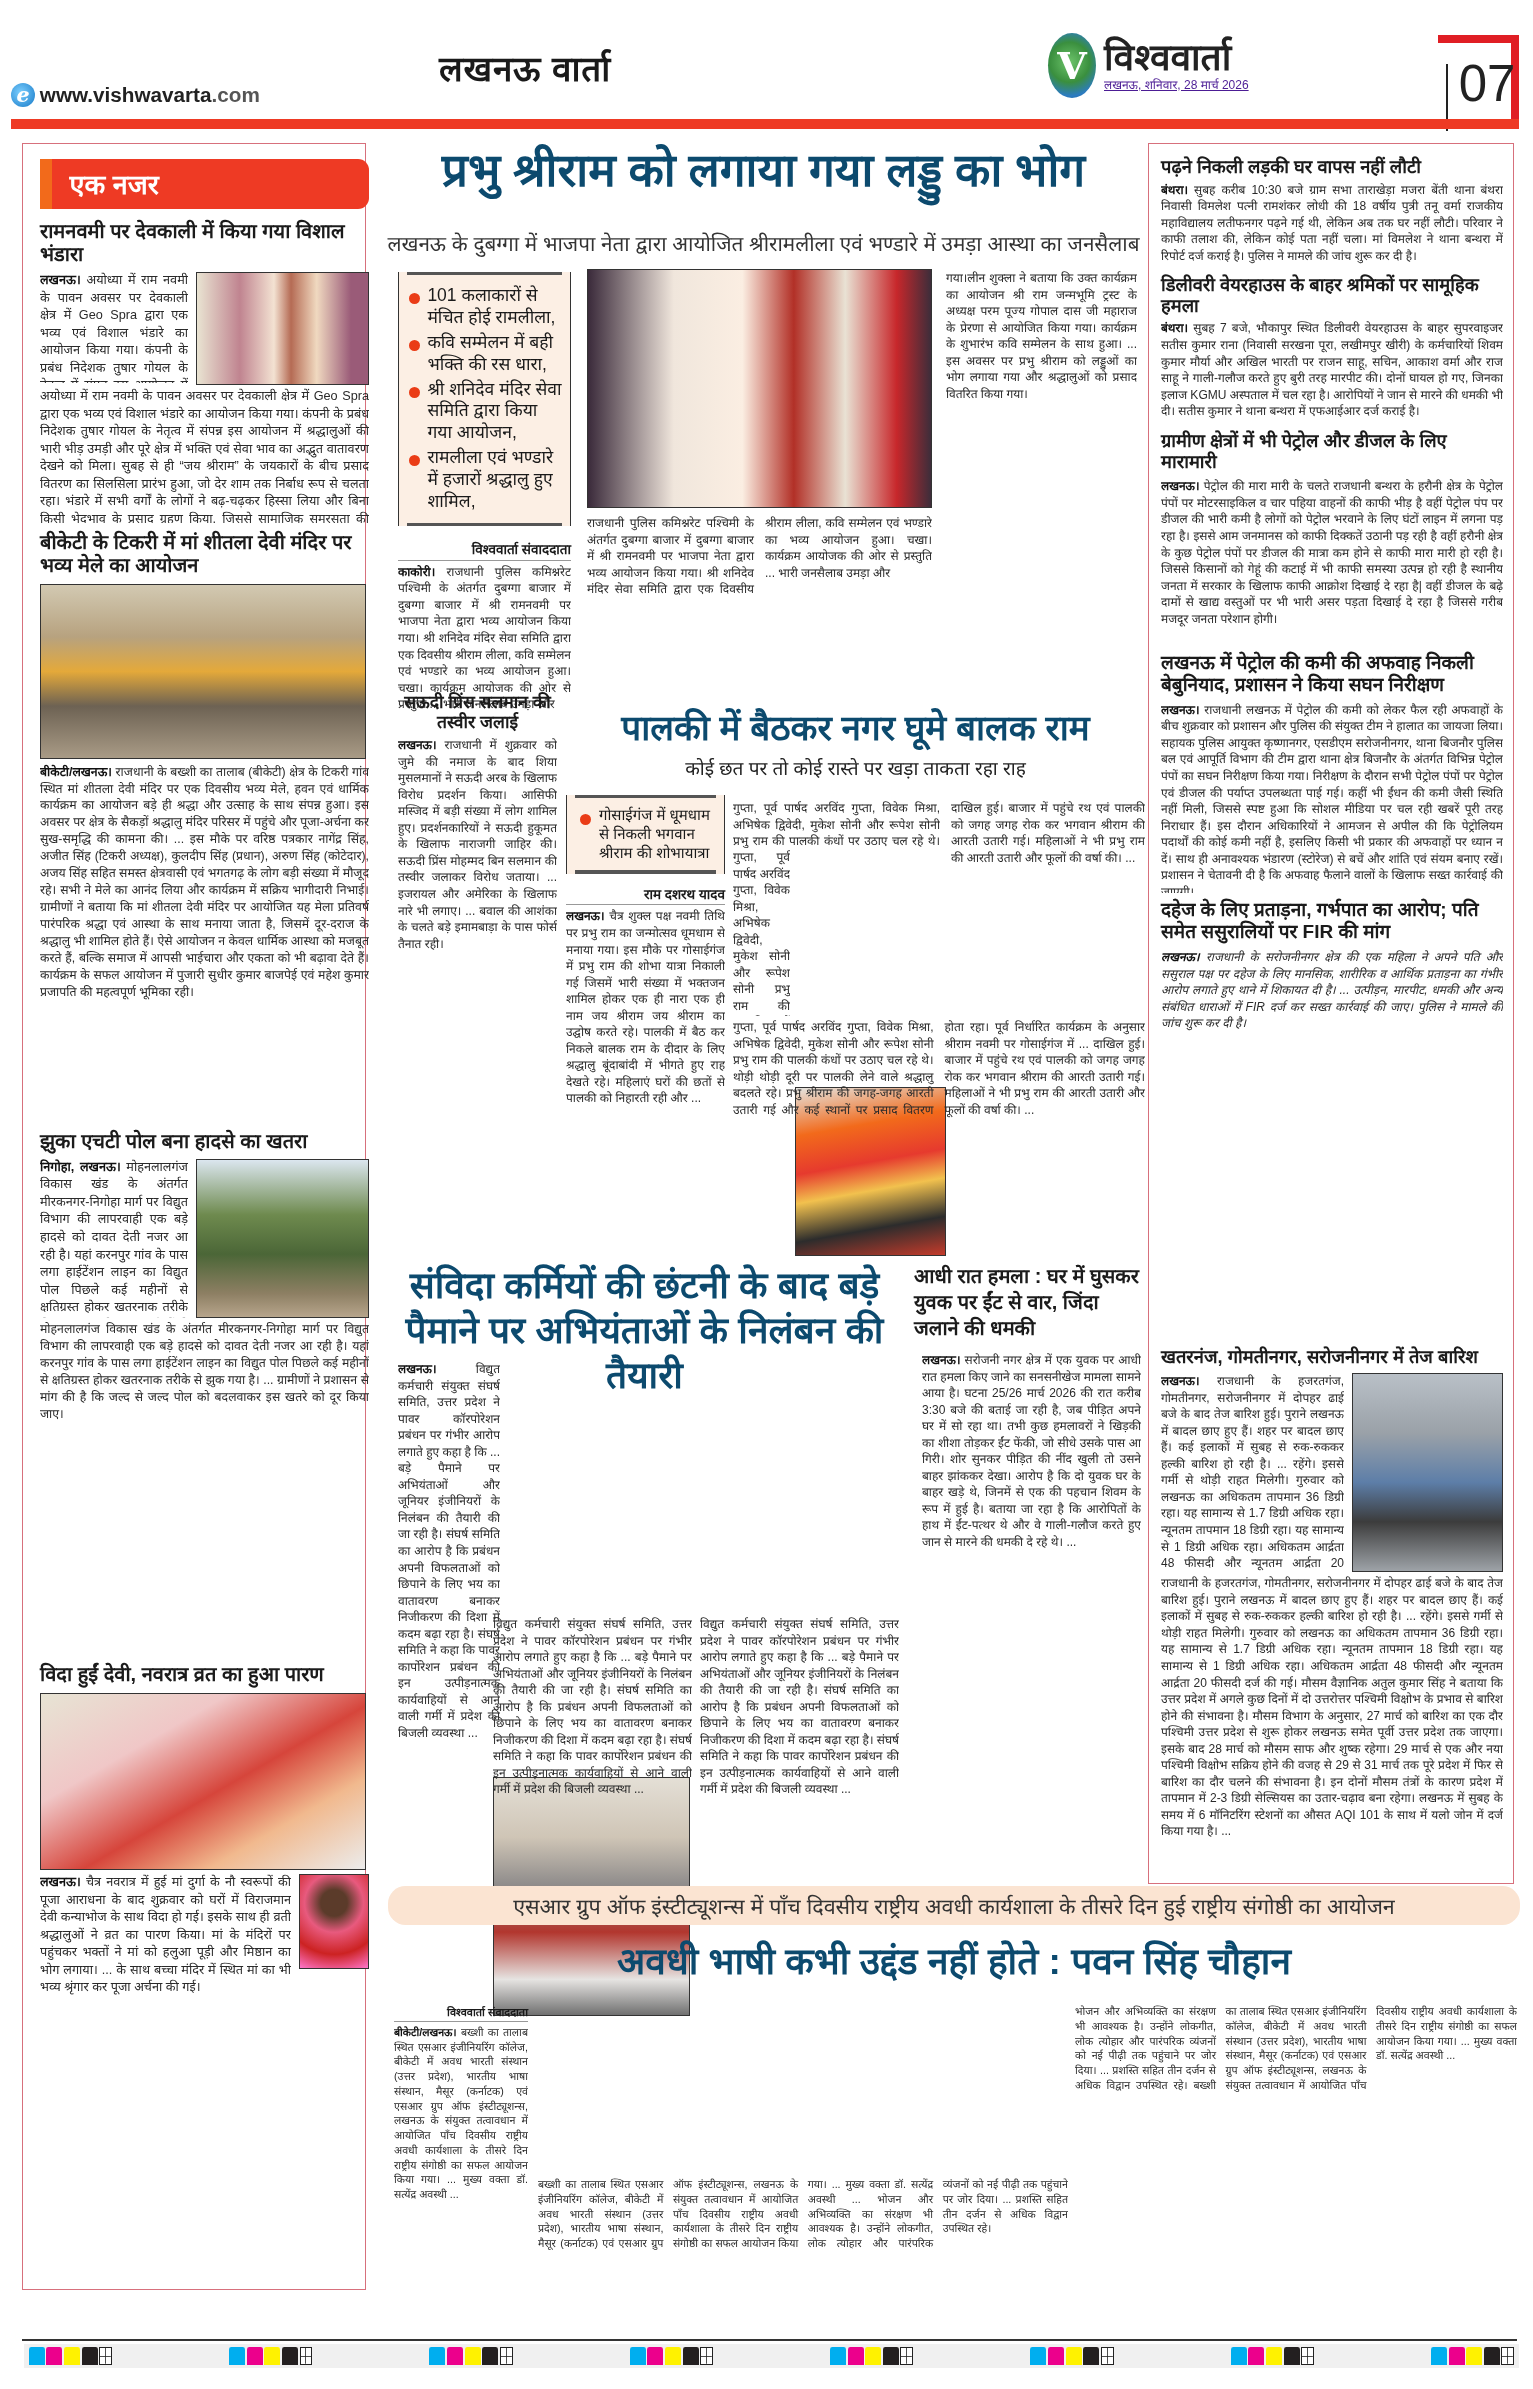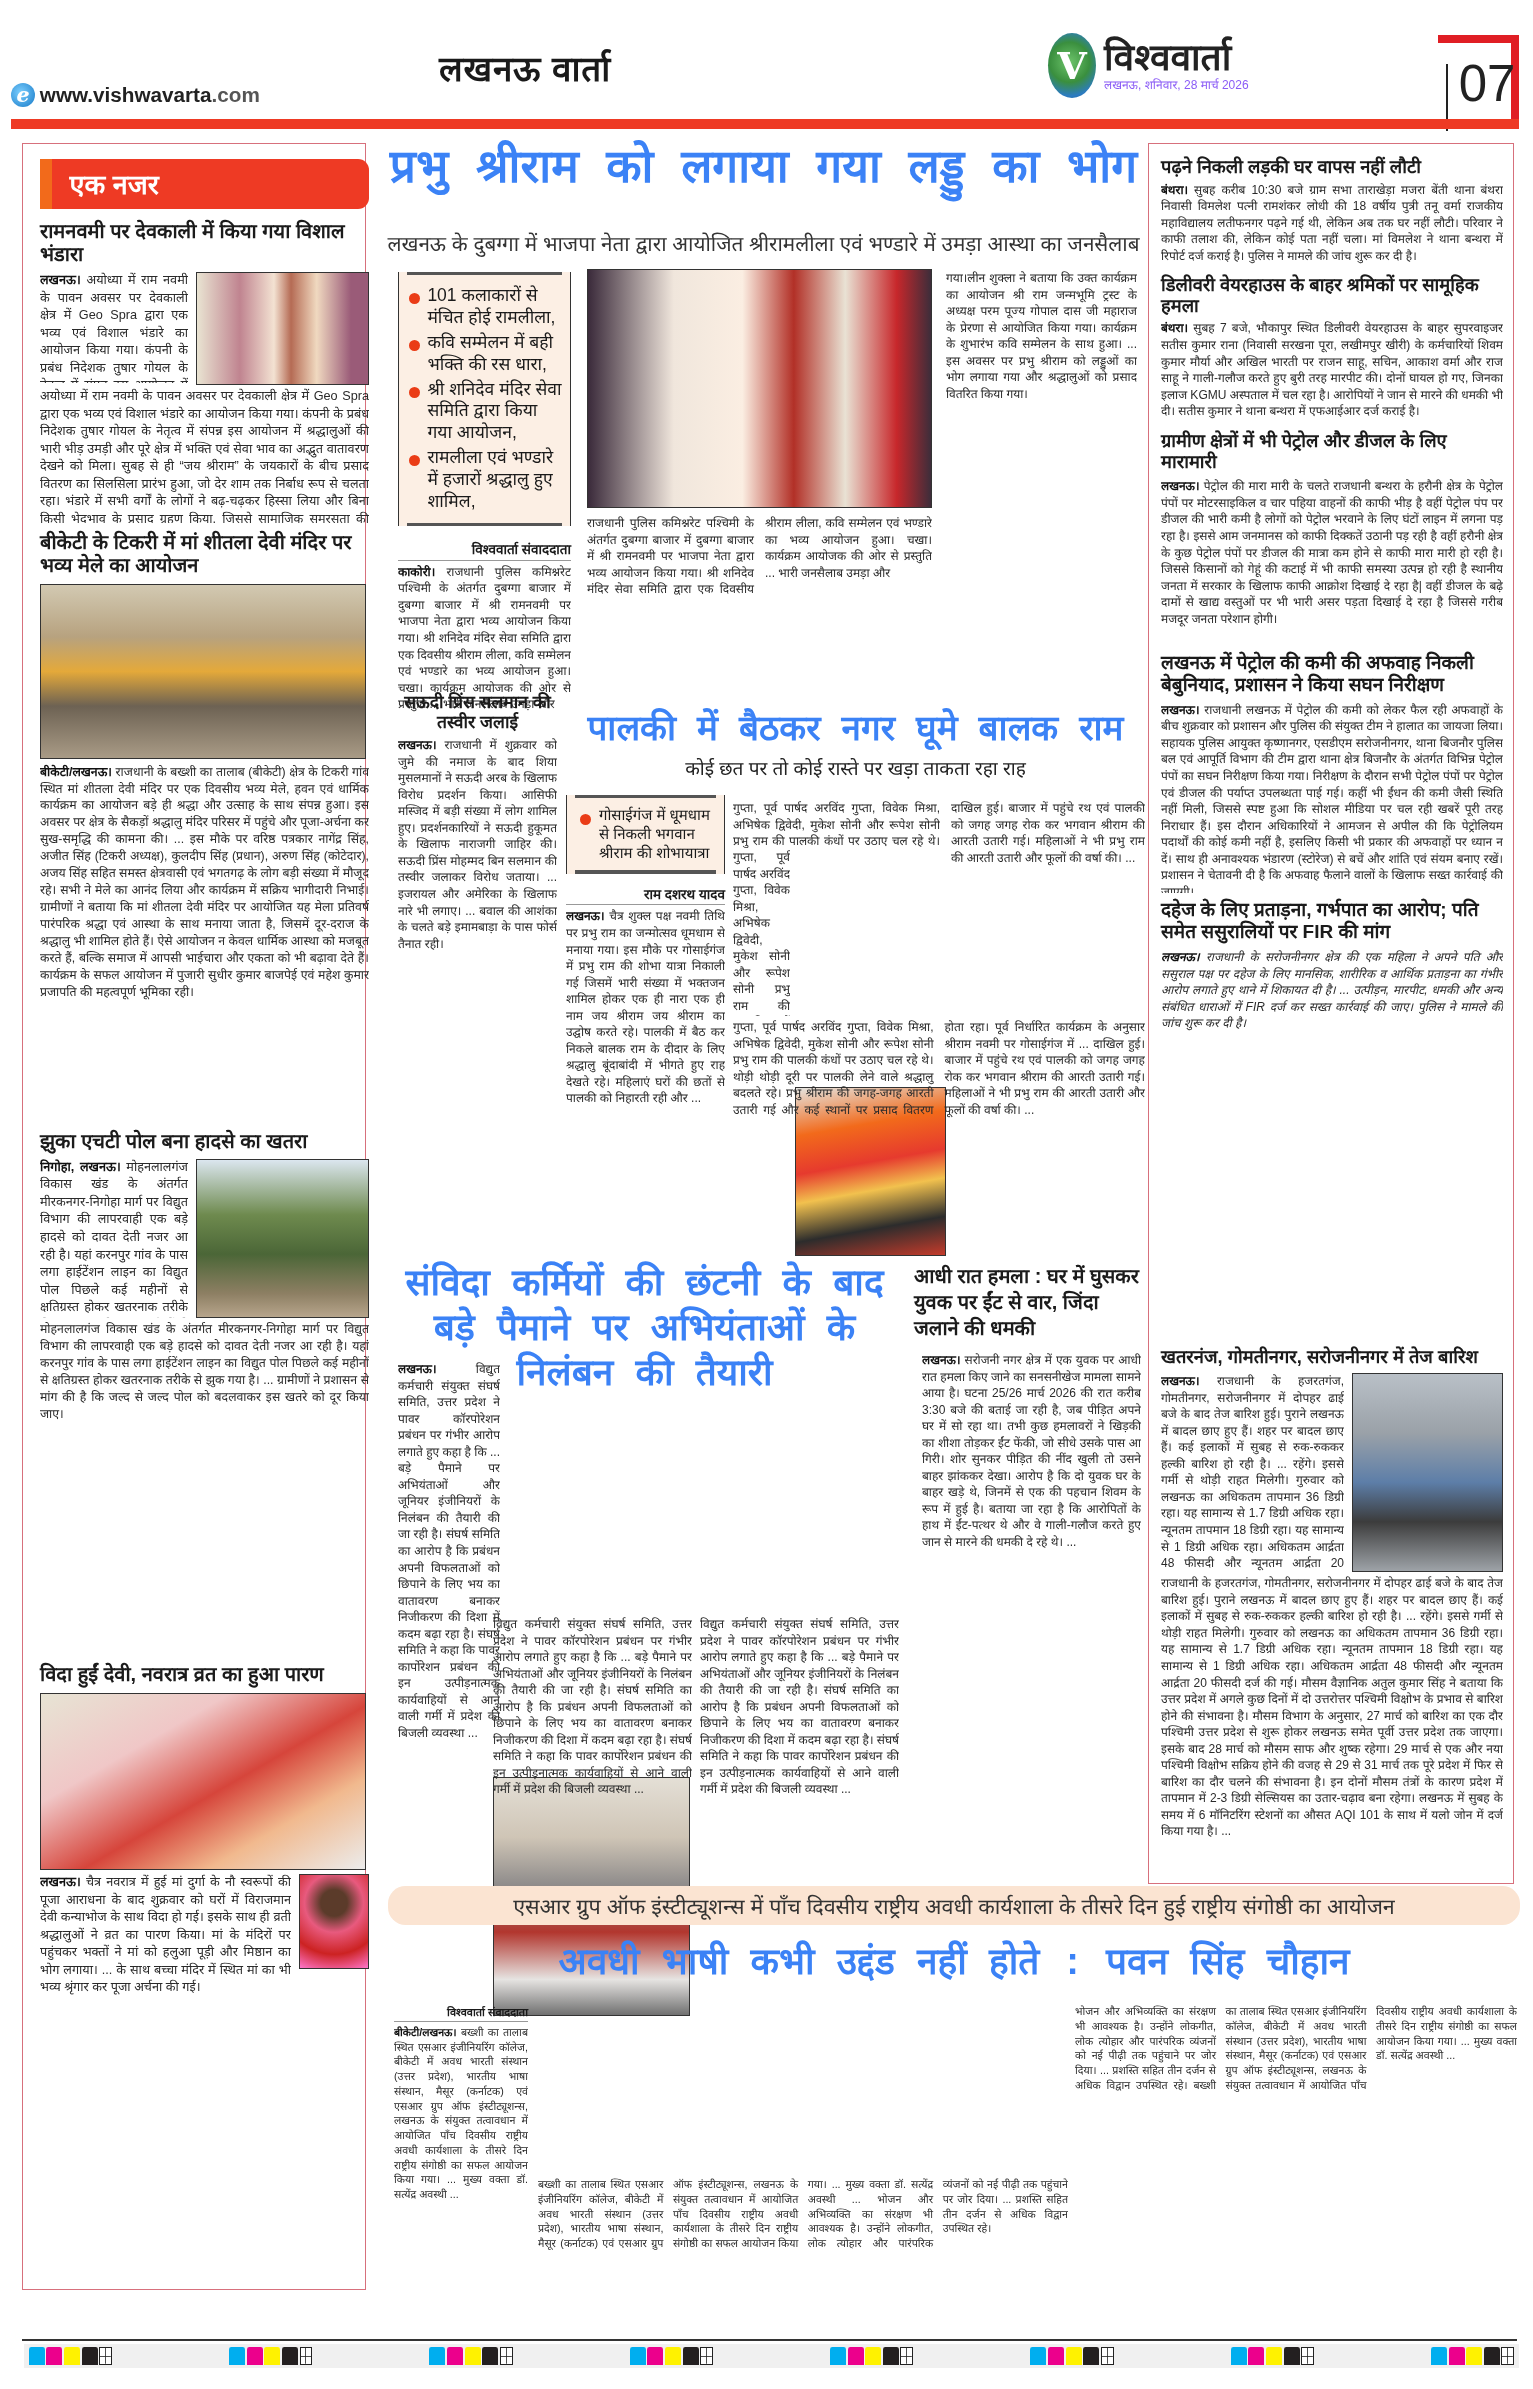--- a/index.html
+++ b/index.html
@@ -9,21 +9,21 @@
   .abs { position: absolute; }
 
   
   .mast-url { left: 11px; top: 83px; display: flex; align-items: center; gap: 4.8px; font-size: 20.7px; font-weight: bold; color: #222; }
   .mast-url .com { color: #555; font-weight: bold; }
   .ie-icon { width: 24px; height: 24px; border-radius: 50%; background: radial-gradient(circle at 40% 40%, #7ccfff, #1679c7); color: #fff; font-weight: bold; font-size: 20.7px; display:flex; align-items:center; justify-content:center; font-family: "DejaVu Serif", serif; font-style: italic; }
   .mast-section { left: 326px; top: 44px; width: 398px; text-align: center; font-size: 35px; font-weight: bold; letter-spacing: 0.8px; }
   .mast-logo { left: 1048px; top: 33px; display: flex; align-items: center; gap: 8px; }
   .logo-globe { width: 48px; height: 65px; border-radius: 50%; background: radial-gradient(circle at 45% 45%, #6dc46b 0%, #3a8f3e 45%, #2c7cc0 75%, #1b5aa0 100%); position: relative; display:flex; align-items:center; justify-content:center; font-size: 38px; font-weight: bold; color: #fff; font-family: "DejaVu Serif", serif; }
   .logo-text .brand { font-size: 37px; font-weight: bold; color: #222; line-height: 1; }
-  .logo-text .dateline { font-size: 12px; color: #8b5cf6; margin-top: 0; }
+  .logo-text .dateline { font-size: 12px; color: #4c1d95; margin-top: 0; text-decoration: underline; }
   .page-num { left: 1438px; top: 35px; width: 81px; height: 87px; border-top: 8px solid #e01e24; border-right: 8px solid #e01e24; }
   .page-num .sep { position: absolute; left: 8px; top: 20.7px; width: 1.6px; height: 67px; background: #222; }
   .page-num span { position: absolute; left: 20.7px; top: 11px; font-size: 51px; color: #222; font-family: "Liberation Sans Narrow", "Liberation Sans", sans-serif; }
   .red-bar { left: 11px; top: 119px; width: 1508px; height: 9.5px; background: #ee3a24; }
 
   
   .frame { border: 1.6px solid #d7707c; }
   .col-left { left: 22px; top: 143px; width: 344px; height: 2147px; }
   .col-right { left: 1148px; top: 143px; width: 366px; height: 1741px; }
 
@@ -35,21 +35,21 @@
   .byline { font-weight: bold; font-size: 13.5px; border-bottom: 1.6px solid #999; padding-bottom: 1.6px; margin-bottom: 3.2px; text-align: right; }
 
   .photo { background: #888; border: 1.6px solid #333; position: relative; overflow: hidden; }
 
   .bullets { background: #fcefe4; border-left: 1.6px solid #333; border-right: 1.6px solid #333; padding: 9.5px 8px 9.5px 6.4px; position: relative; }
   .bullets::before, .bullets::after { content: ""; position: absolute; left: 8px; right: 8px; height: 3.2px; background: #555; }
   .bullets::before { top: 0; } .bullets::after { bottom: 0; }
   .bullets li { list-style: none; position: relative; padding-left: 22px; font-size: 17.5px; line-height: 1.25; margin: 3.2px 0; }
   .bullets li::before { content: ""; position: absolute; left: 3.2px; top: 8px; width: 11px; height: 11px; border-radius: 50%; background: #ea3c16; }
 
-  .headline-xl { font-weight: bold; text-align: center; color: #3b82f6; font-family: Liberation Mono, monospace; }
+  .headline-xl { font-weight: bold; text-align: center; color: #0c4a6e; font-family: Liberation Sans, sans-serif; }
 
   .deck { background: #fbe4d2; border-radius: 17.5px; text-align: center; font-size: 27px; color: #333; padding: 4.8px 0; }
 
   .rule { height: 2.4px; background: #333; }
 
   .cmyk { display: flex; gap: 1.6px; align-items: center; }
   .cmyk i { display: inline-block; width: 16px; height: 17.5px; border-radius: 2.4px 2.4px 0 0; }
   .cmyk .reg { width: 12.7px; height: 17.5px; border: 0.8px solid #222; background: linear-gradient(#222,#222) center/0.8px 100% no-repeat, linear-gradient(#222,#222) center/100% 0.8px no-repeat, #fff; }
 </style>
 </head>

